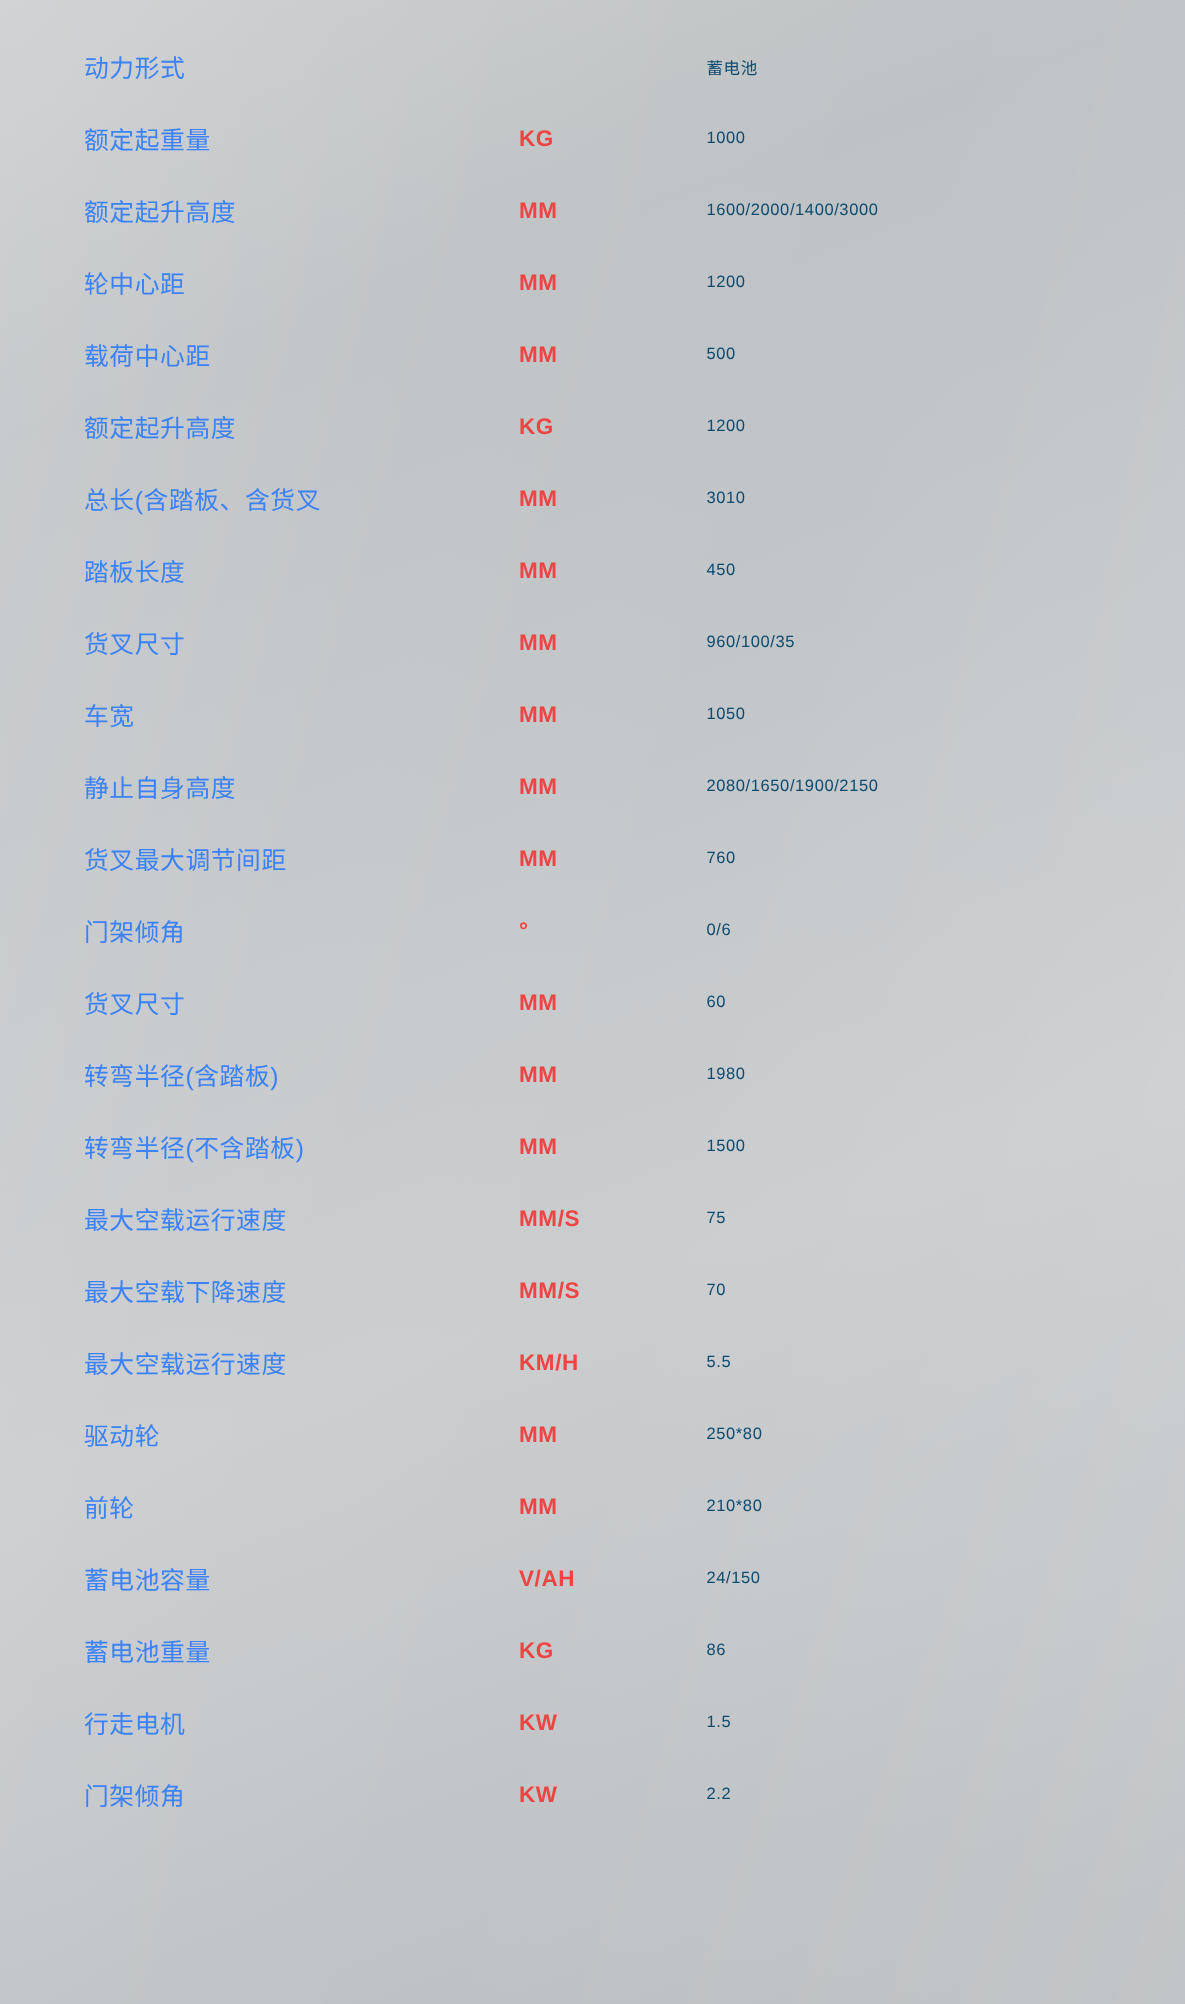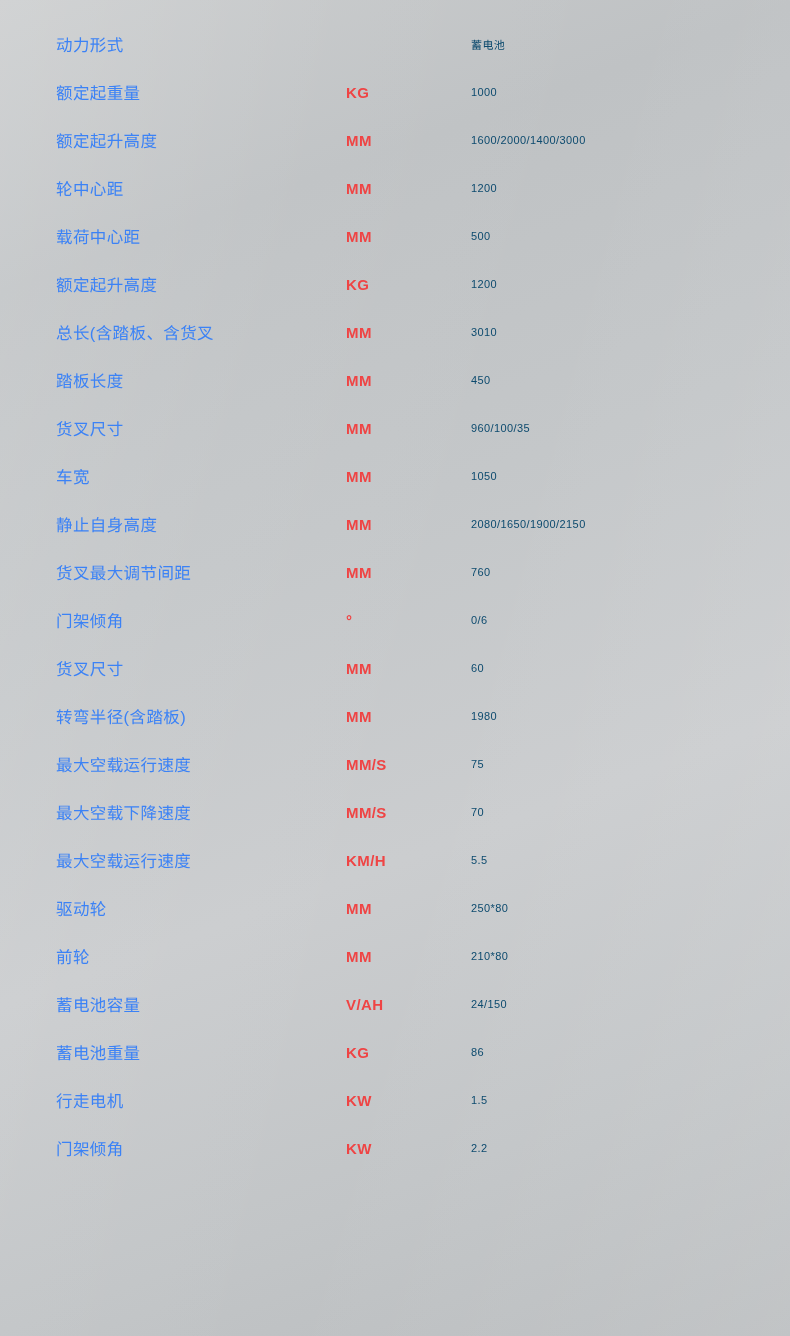--- a/index.html
+++ b/index.html
@@ -132,20 +132,25 @@
         <td class="c-name">货叉尺寸</td>
         <td class="c-unit">MM</td>
         <td class="c-value">60</td>
       </tr>
       <tr>
         <td class="c-name">转弯半径(含踏板)</td>
         <td class="c-unit">MM</td>
         <td class="c-value">1980</td>
       </tr>
       <tr>
+        <td class="c-name">转弯半径(不含踏板)</td>
+        <td class="c-unit">MM</td>
+        <td class="c-value">1500</td>
+      </tr>
+      <tr>
         <td class="c-name">最大空载运行速度</td>
         <td class="c-unit">MM/S</td>
         <td class="c-value">75</td>
       </tr>
       <tr>
         <td class="c-name">最大空载下降速度</td>
         <td class="c-unit">MM/S</td>
         <td class="c-value">70</td>
       </tr>
       <tr>

